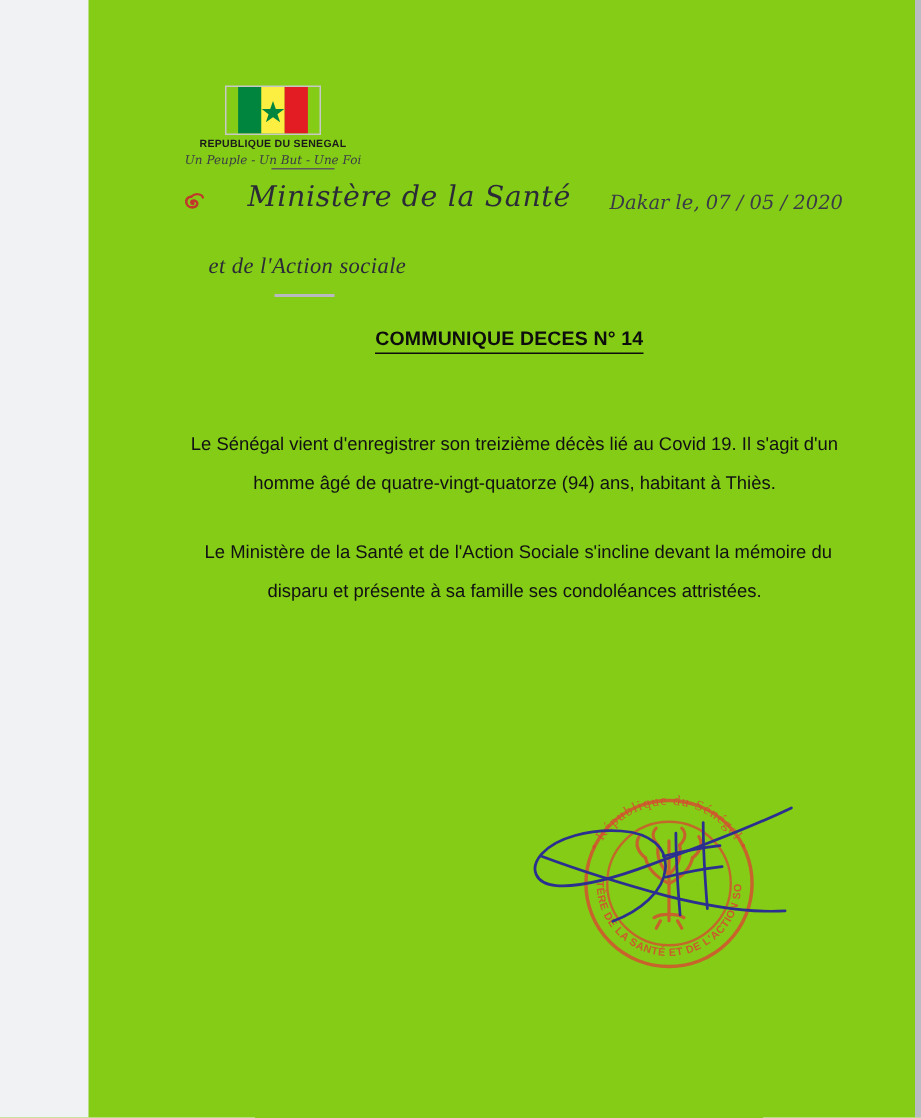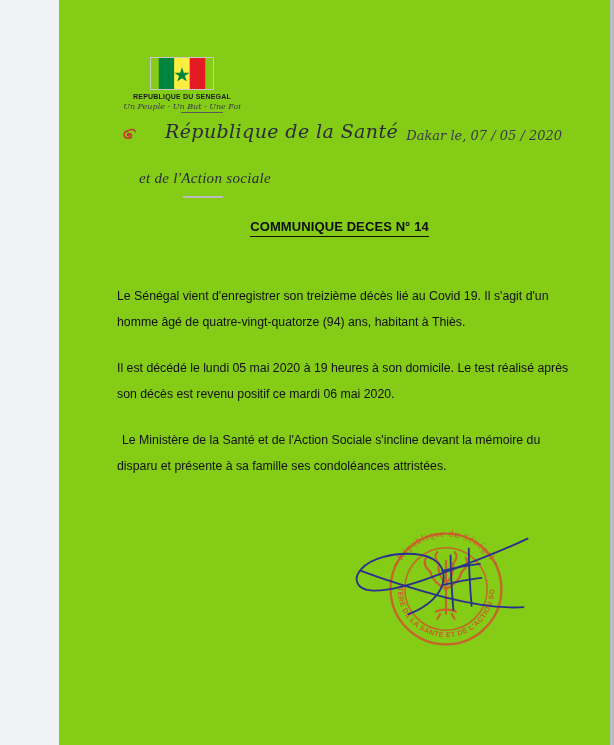--- a/index.html
+++ b/index.html
@@ -186,21 +186,21 @@
     left: 58px;
     top: 283px;
     width: 452px;
   }
   .para {
     font-family: "Liberation Sans", sans-serif;
     font-size: 12.3px;
     color: #111114;
     line-height: 26px;
     margin: 0 0 20px 0;
-    text-align: left;
+    text-align: center;
   }
   .para.indent {
     text-indent: 5px;
   }
 
   
   .sig-area {
     position: absolute;
     left: 288px;
     top: 500px;
@@ -243,37 +243,36 @@
       </div>
 
       <div class="rule-1"></div>
 
       <div class="ministry-row">
         <svg class="ministry-emblem" viewBox="0 0 40 40">
           <path d="M10 14 C3 14, 3 25, 11 25 C17 25, 18 19, 13 18 C9.5 17.3, 9 21.5, 12 21.6" fill="none" stroke="#c0392b" stroke-width="2.6" stroke-linecap="round"></path>
           <path d="M10 14 C14 10, 21 11, 22 15" fill="none" stroke="#c0392b" stroke-width="2.2" stroke-linecap="round"></path>
           <circle cx="11.5" cy="19.5" r="2.1" fill="#c0392b"></circle>
         </svg>
-        <div class="ministry-title">République de la Santé</div>
+        <div class="ministry-title">Ministère de la Santé</div>
       </div>
 
       <div class="dateline">Dakar le, 07 / 05 / 2020</div>
 
       <div class="ministry-sub">et de l'Action sociale</div>
 
       <div class="rule-2"></div>
     </div>
 
     <div class="doc-titles">
       <div class="doc-title-2-wrap"><span class="doc-title">COMMUNIQUE DECES N° 14</span></div>
     </div>
 
     <div class="body-text">
       <p class="para">Le Sénégal vient d'enregistrer son treizième décès lié au Covid 19. Il s'agit d'un homme âgé de quatre-vingt-quatorze (94) ans, habitant à Thiès.</p>
-      <p class="para">Il est décédé le lundi 05 mai 2020 à 19 heures à son domicile. Le test réalisé après son décès est revenu positif ce mardi 06 mai 2020.</p>
       <p class="para indent">Le Ministère de la Santé et de l'Action Sociale s'incline devant la mémoire du disparu et présente à sa famille ses condoléances attristées.</p>
     </div>
 
     <div class="sig-area">
 
       <svg class="stamp" viewBox="0 0 200 200">
         <defs>
           <path id="arcTop" d="M 26 100 A 74 74 0 0 1 174 100"></path>
           <path id="arcBottom" d="M 32 100 A 68 68 0 0 0 168 100"></path>
         </defs>

